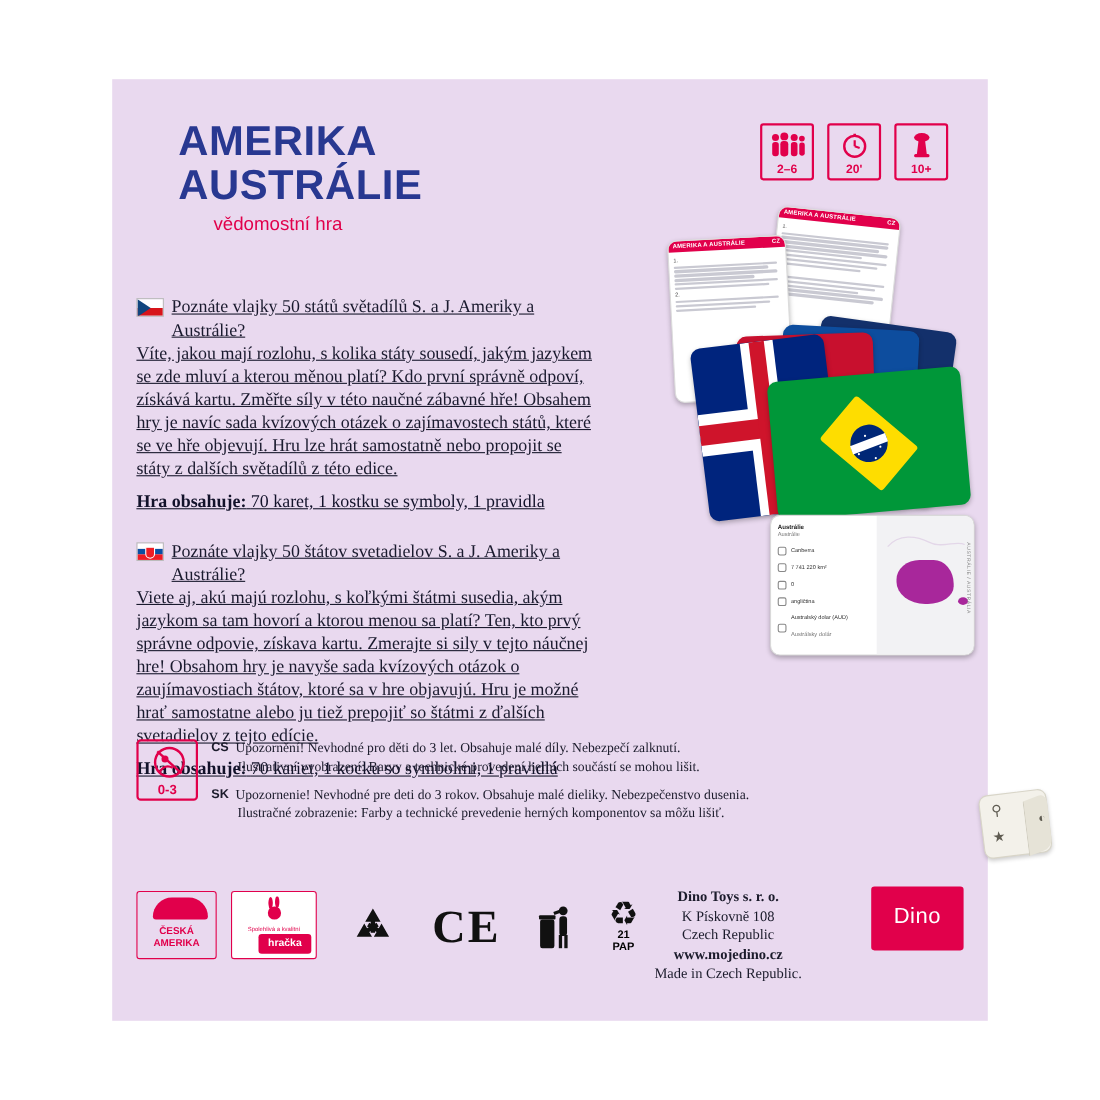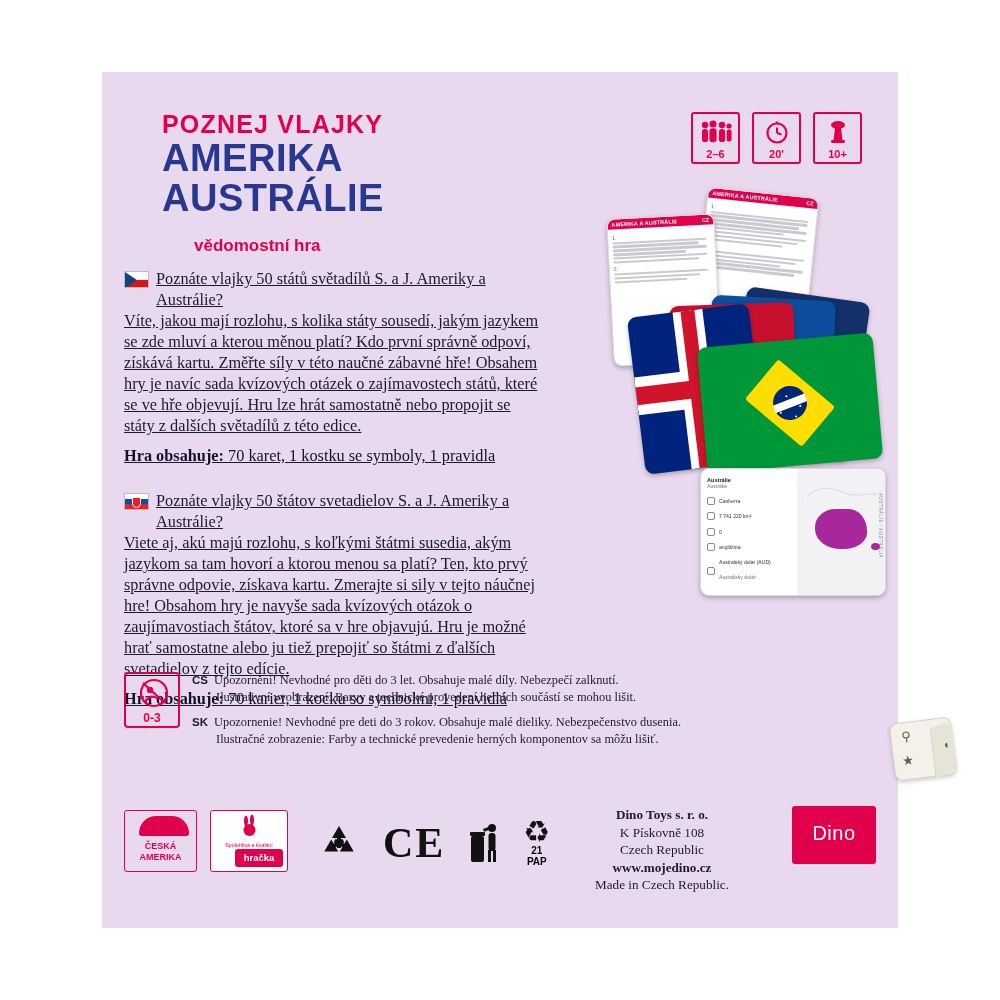--- a/index.html
+++ b/index.html
@@ -22,21 +22,21 @@
     color: #e1004b; font-family: "Liberation Sans", sans-serif;
     font-weight: bold; font-size: 25px; letter-spacing: 1.2px;
   }
   .t-amerika, .t-australie {
     color: #283891; font-family: "Liberation Sans", sans-serif;
     font-weight: bold; font-size: 38px; letter-spacing: 0.5px;
     line-height: 1.05;
   }
   .t-sub {
     color: #e1004b; font-family: "Liberation Sans", sans-serif;
-    font-size: 17px; margin-top: 17px; margin-left: 32px; font-weight: bold;
+    font-size: 17px; margin-top: 4px; margin-left: 32px;
   }
 
   
   .badges { position: absolute; right: 36px; top: 40px; display: flex; gap: 12px; }
   .badge {
     width: 49px; height: 52px; border: 2px solid #e1004b; border-radius: 3px;
     position: relative; background: transparent;
   }
   .badge .glyph {
     position: absolute; left: 0; right: 0; top: 3px; height: 30px;
@@ -197,21 +197,21 @@
   }
   .hracka .bar span {
     position:absolute; left:0; right:0; text-align:center; color:#fff;
     font-family:"Liberation Sans", sans-serif; font-weight:bold; font-size:9.5px; top:3px;
   }
   .hracka .cap {
     position:absolute; left:0; right:0; top:31px; text-align:center; color:#e1004b;
     font-family:"Liberation Sans", sans-serif; font-size:5.4px;
   }
 
-  .marks { position:absolute; left:215px; top:26px; display:flex; align-items:center; gap:22px; }
+  .marks { position:absolute; left:215px; top:26px; display:flex; align-items:center; gap:32px; }
   .ce { font-family:"Liberation Serif", serif; font-size:42px; font-weight:bold; color:#111; letter-spacing:2px;}
   .pap { text-align:center; }
   .pap .tri { font-size: 30px; line-height: 0.9; color:#111; }
   .pap .n { font-family:"Liberation Sans", sans-serif; font-size: 10px; font-weight:bold; }
   .pap .l { font-family:"Liberation Sans", sans-serif; font-size: 10px; font-weight:bold; }
 
   .addr {
     position:absolute; right:116px; top:14px; width:240px; text-align:center;
     font-size:13.2px; line-height:1.33; color:#1b1b2b;
   }
@@ -228,21 +228,20 @@
     position:absolute; right:30px; top:-16px;
     font-family:"Liberation Sans", sans-serif; font-weight:bold; font-size:18px; color:#e1004b;
   }
 </style>
 </head>
 <body>
 
 <div id="box">
 
   <div class="title-block">
-    <div class="t-poznej">POZNEJ VLAJKY</div>
     <div class="t-amerika">AMERIKA</div>
     <div class="t-australie">AUSTRÁLIE</div>
     <div class="t-sub">vědomostní hra</div>
   </div>
 
   <div class="badges">
     <div class="badge">
       <div class="glyph">
         <svg width="34" height="24" viewBox="0 0 34 24">
           <g fill="#e1004b">

